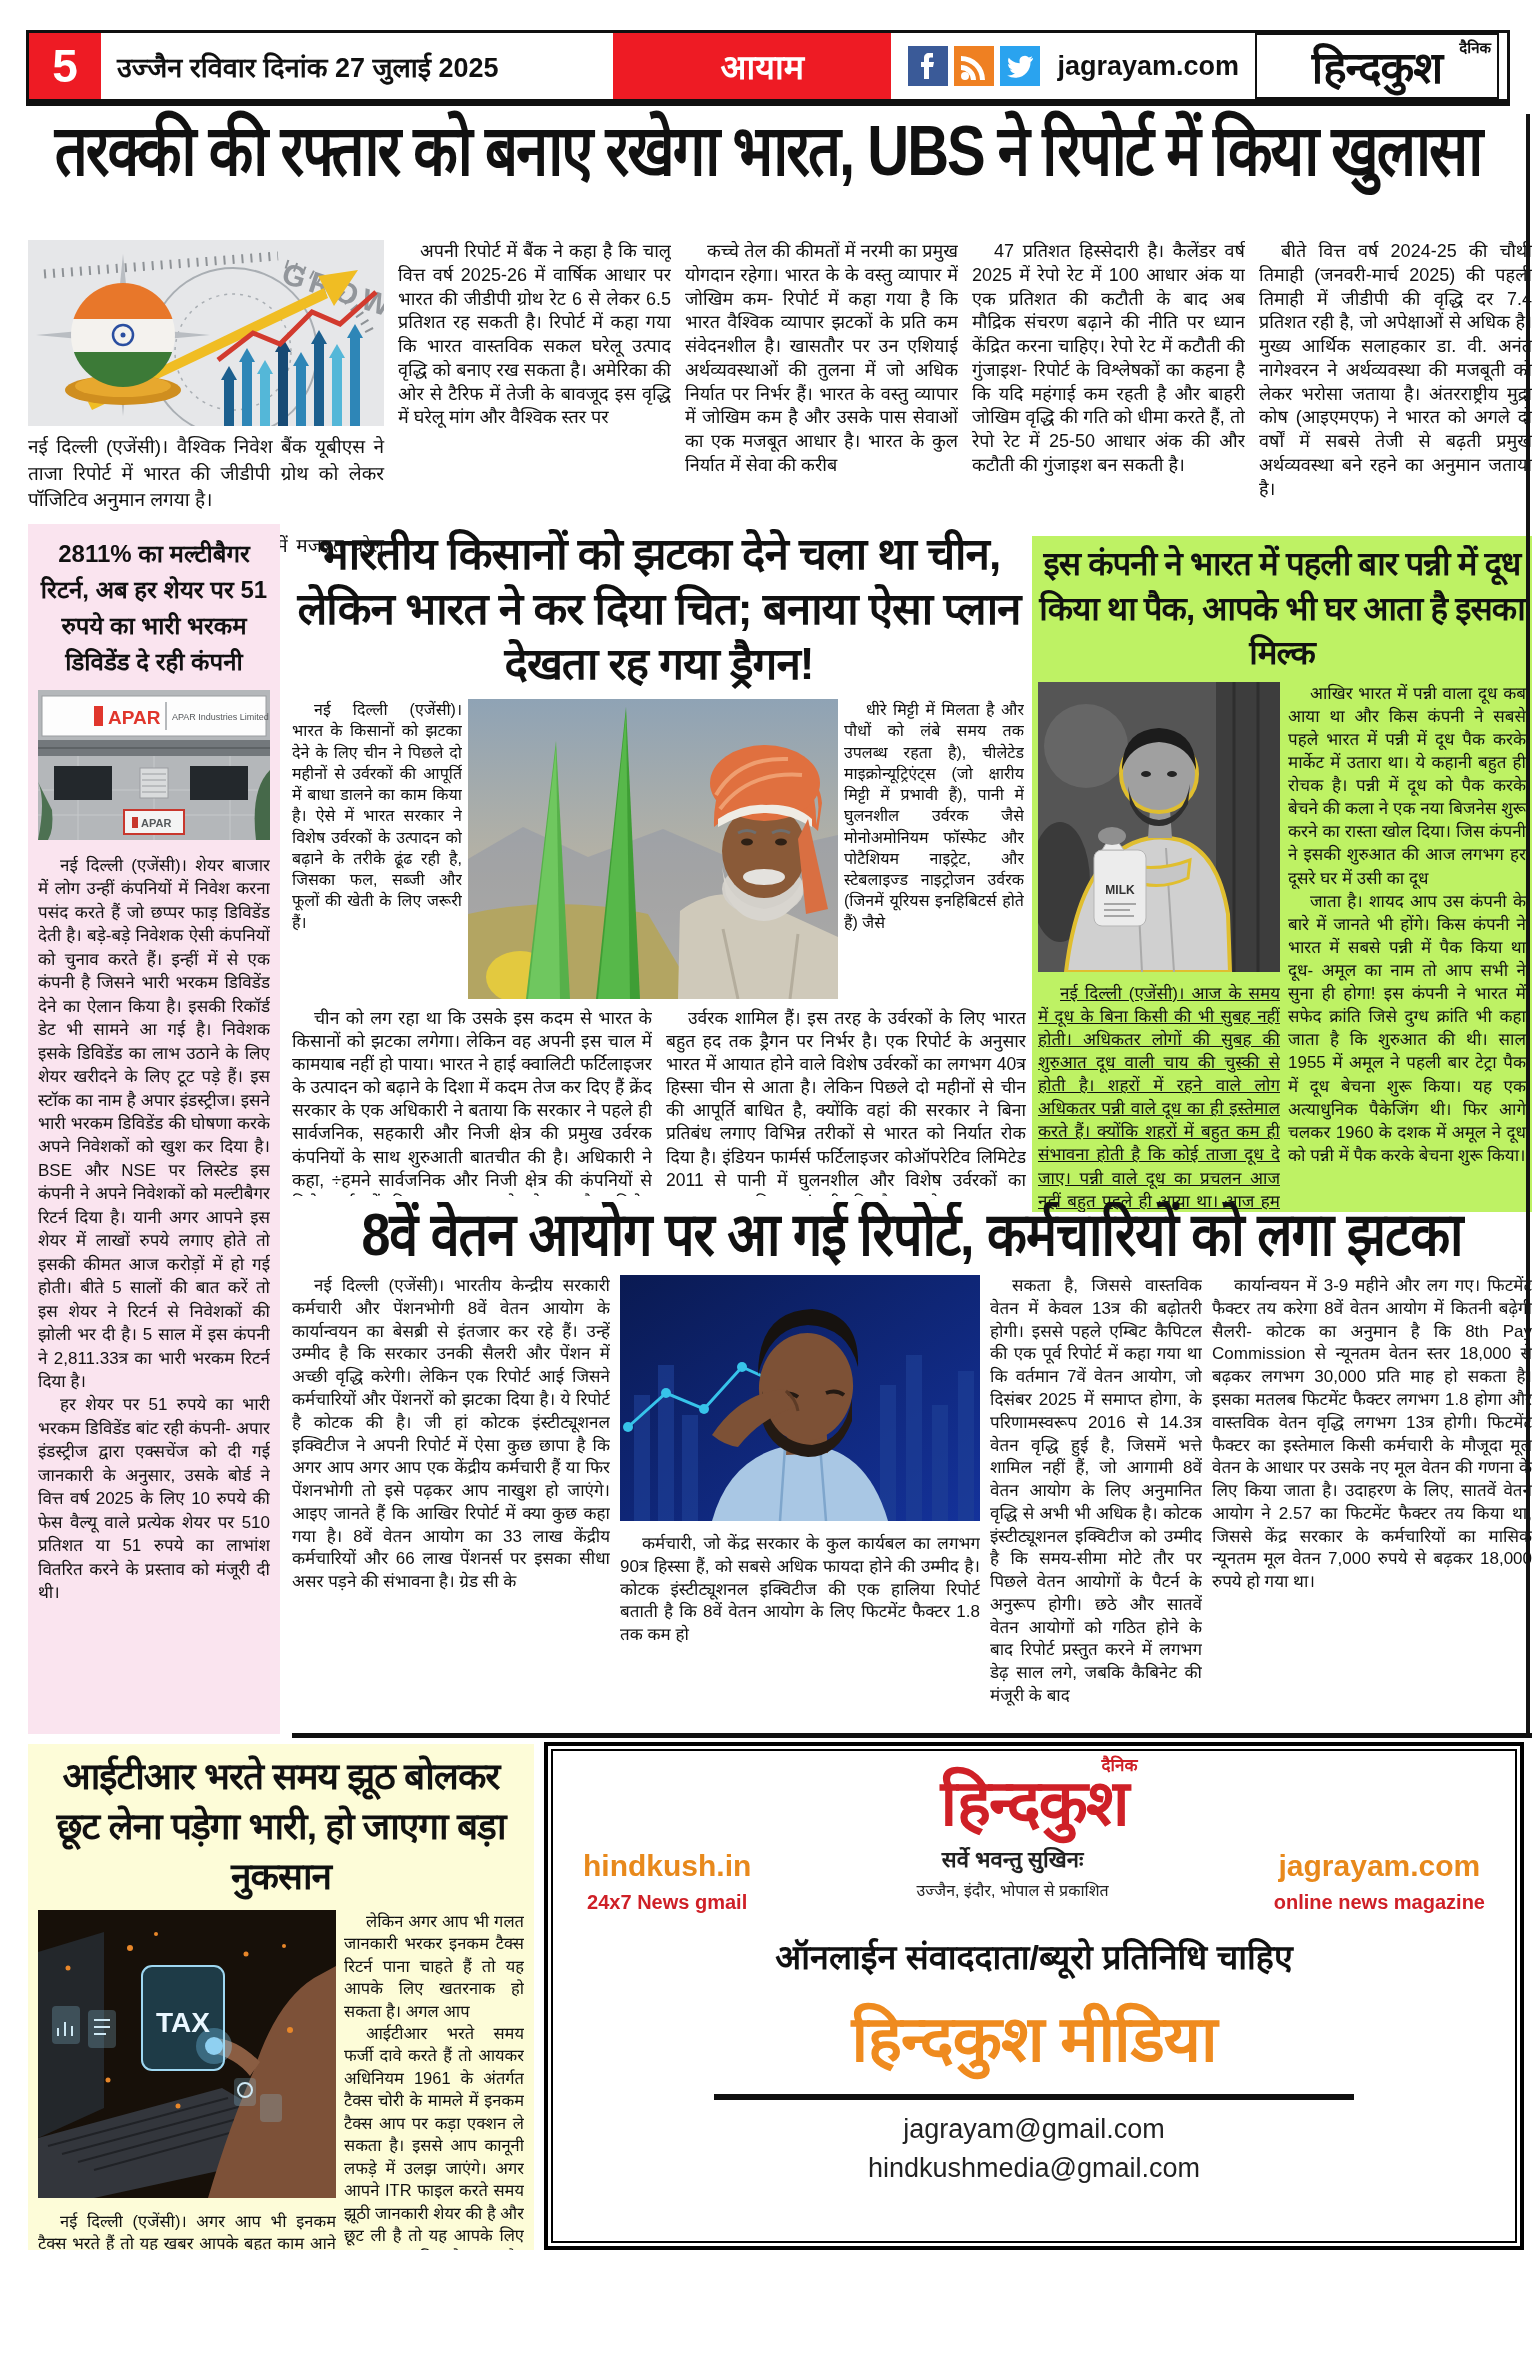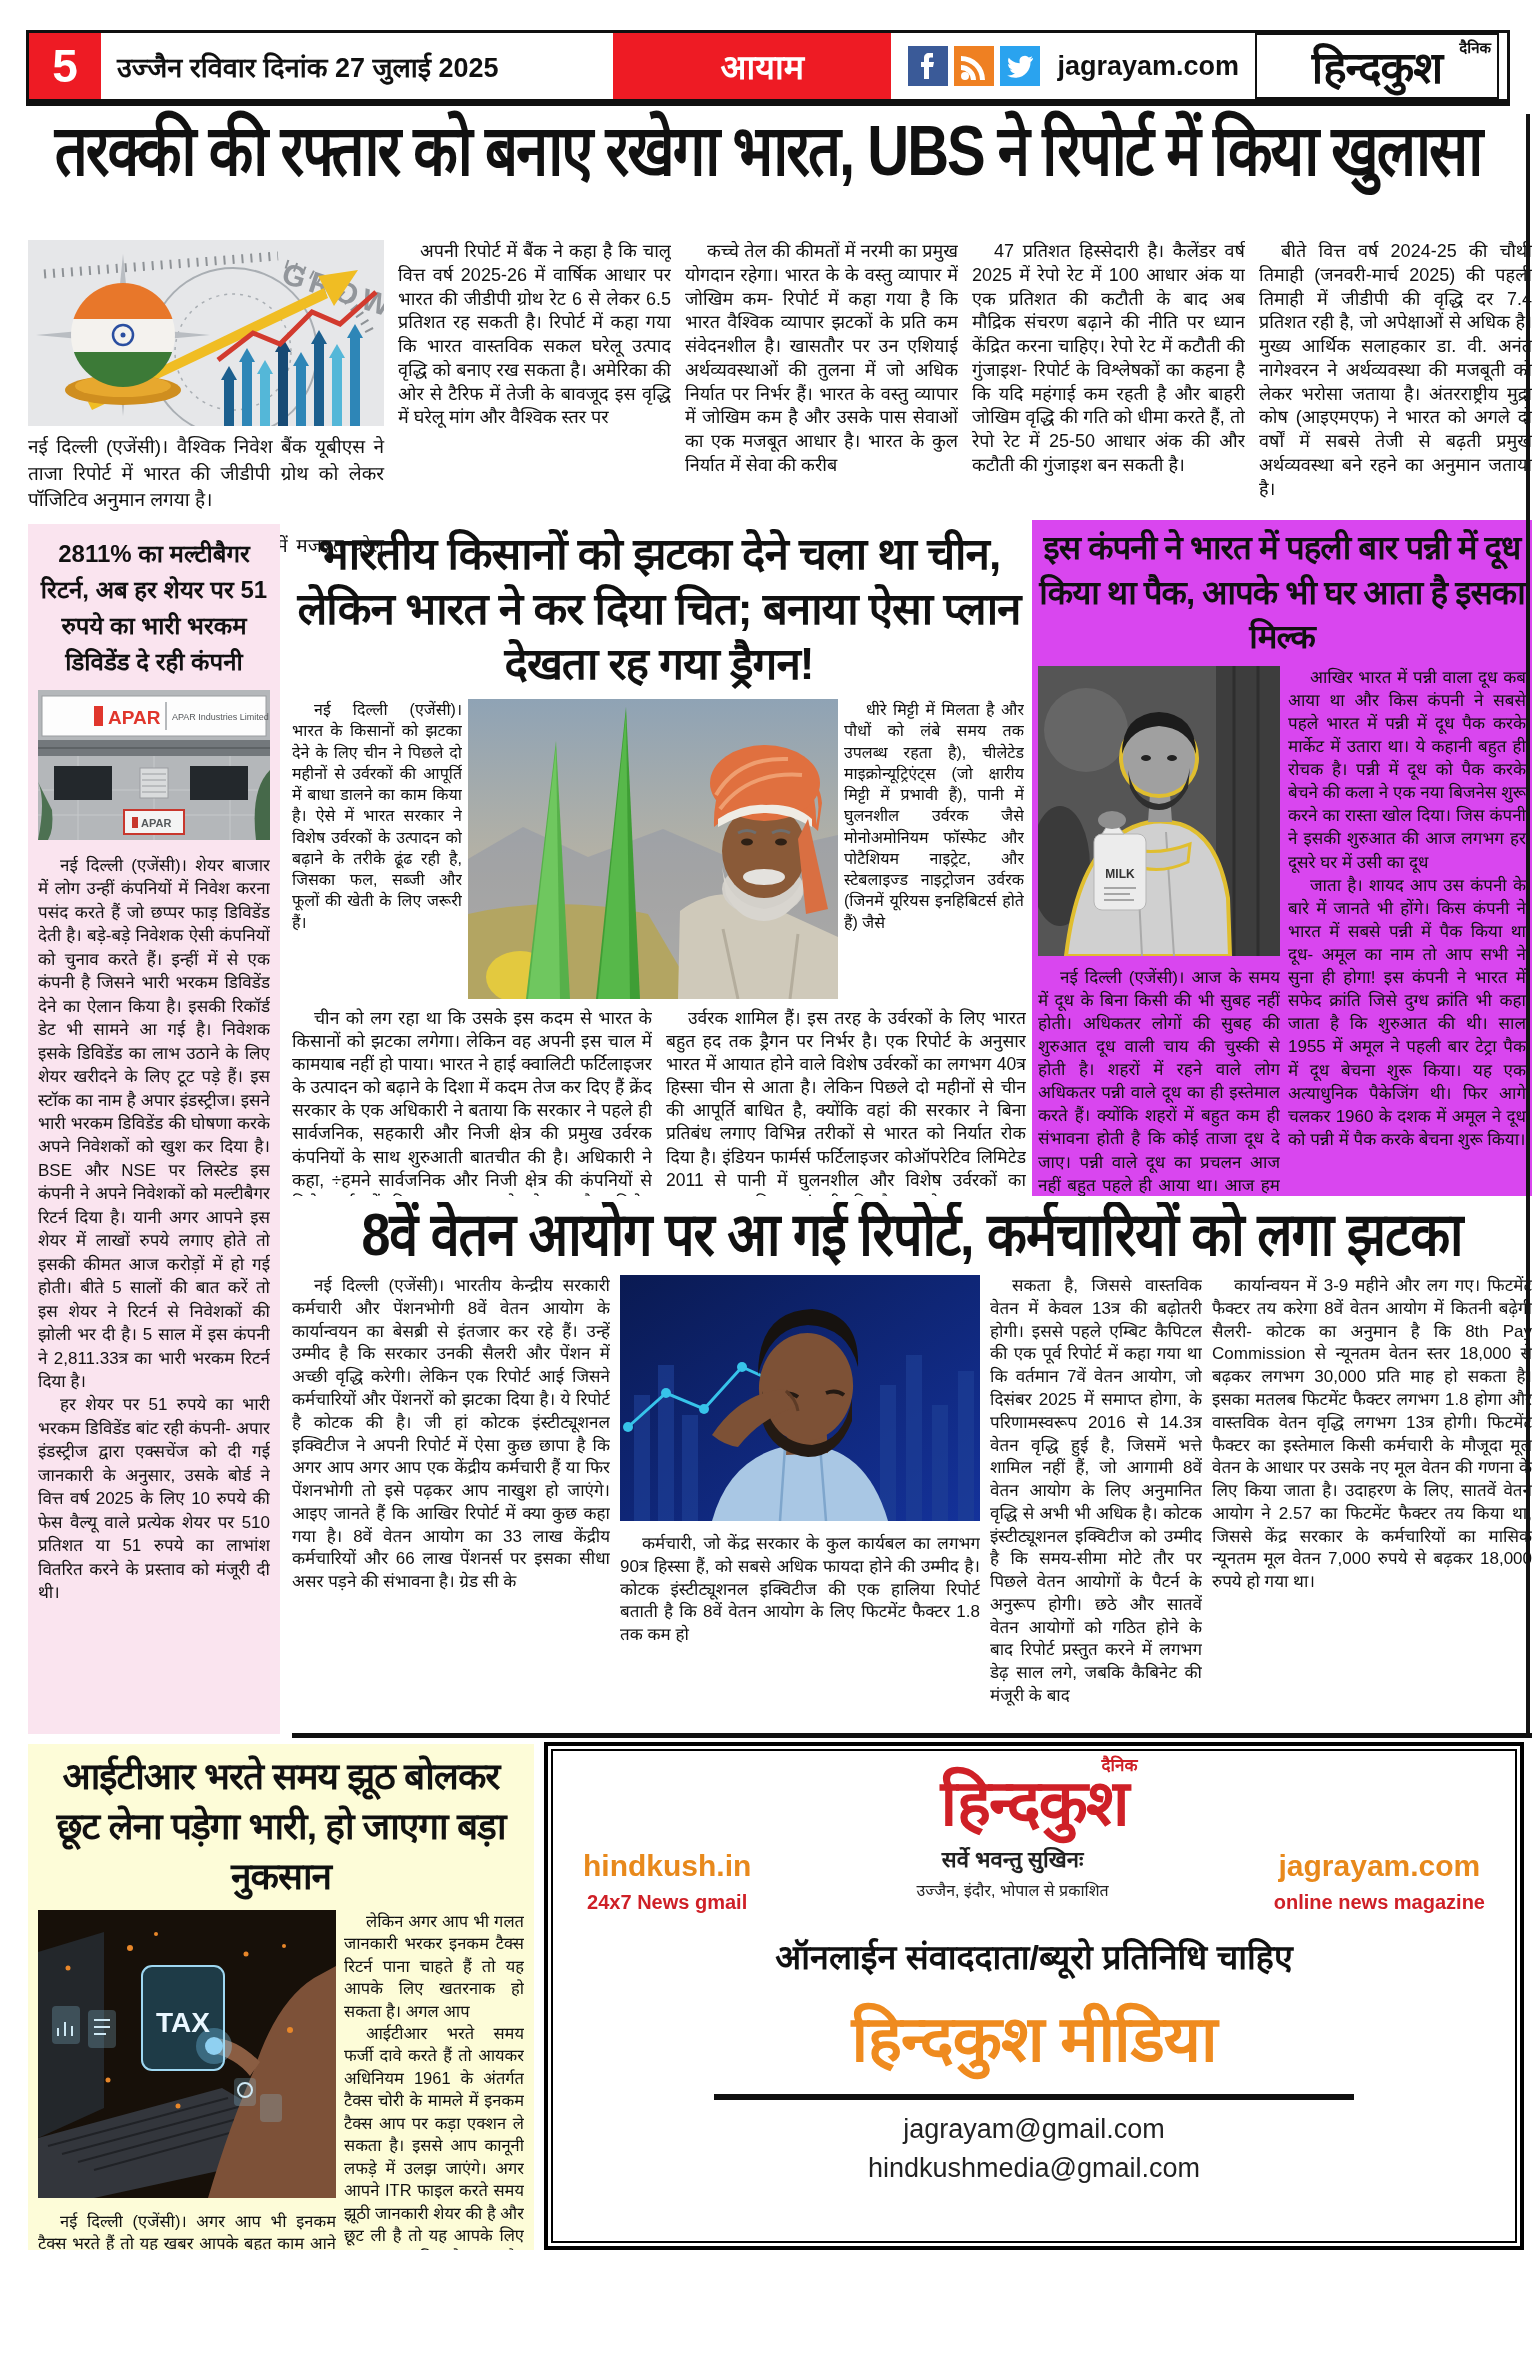--- a/index.html
+++ b/index.html
@@ -34,24 +34,24 @@
   
   .china{position:absolute;left:292px;top:526px;width:734px;height:670px;overflow:hidden;}
   .china h2{font-size:44px;font-weight:900;text-align:center;line-height:1.25;letter-spacing:-1px;}
   .china .row{display:flex;gap:6px;margin-top:8px;}
   .china .side{font-size:16px;line-height:1.33;}
   .china .s1{width:170px;flex:0 0 170px;}
   .china .s2{width:180px;flex:0 0 180px;}
   .china .bot{display:flex;gap:14px;margin-top:8px;}
   .china .bot .col{flex:1;font-size:17.5px;line-height:1.32;}
   
-  .milk{position:absolute;left:1032px;top:520px;width:500px;height:676px;background:#d946ef;box-sizing:border-box;padding:6px;overflow:hidden;}
+  .milk{position:absolute;left:1032px;top:536px;width:500px;height:676px;background:#bef264;box-sizing:border-box;padding:6px;overflow:hidden;}
   .milk h2{font-size:33px;font-weight:900;text-align:center;line-height:1.35;letter-spacing:-1px;}
   .milk .row{display:flex;gap:8px;margin-top:6px;}
-  .milk .ca{width:242px;flex:0 0 242px;}
+  .milk .ca{width:242px;flex:0 0 242px;text-decoration:underline;}
   .milk .cb{flex:1;}
   .milk .col{font-size:17px;line-height:1.36;}
   .milk .ca .col{margin-top:6px;}
   
   .pay{position:absolute;left:292px;top:1202px;width:1240px;height:534px;overflow:hidden;}
   .pay h2{font-size:52px;font-weight:900;text-align:center;letter-spacing:-1px;line-height:1.1;transform:scaleY(1.15);transform-origin:center top;}
   .pay .cols{display:flex;gap:10px;margin-top:16px;}
   .pay .col{font-size:17px;line-height:1.34;}
   .pay .c1{width:318px;flex:0 0 318px;}
   .pay .cm{width:360px;flex:0 0 360px;}

